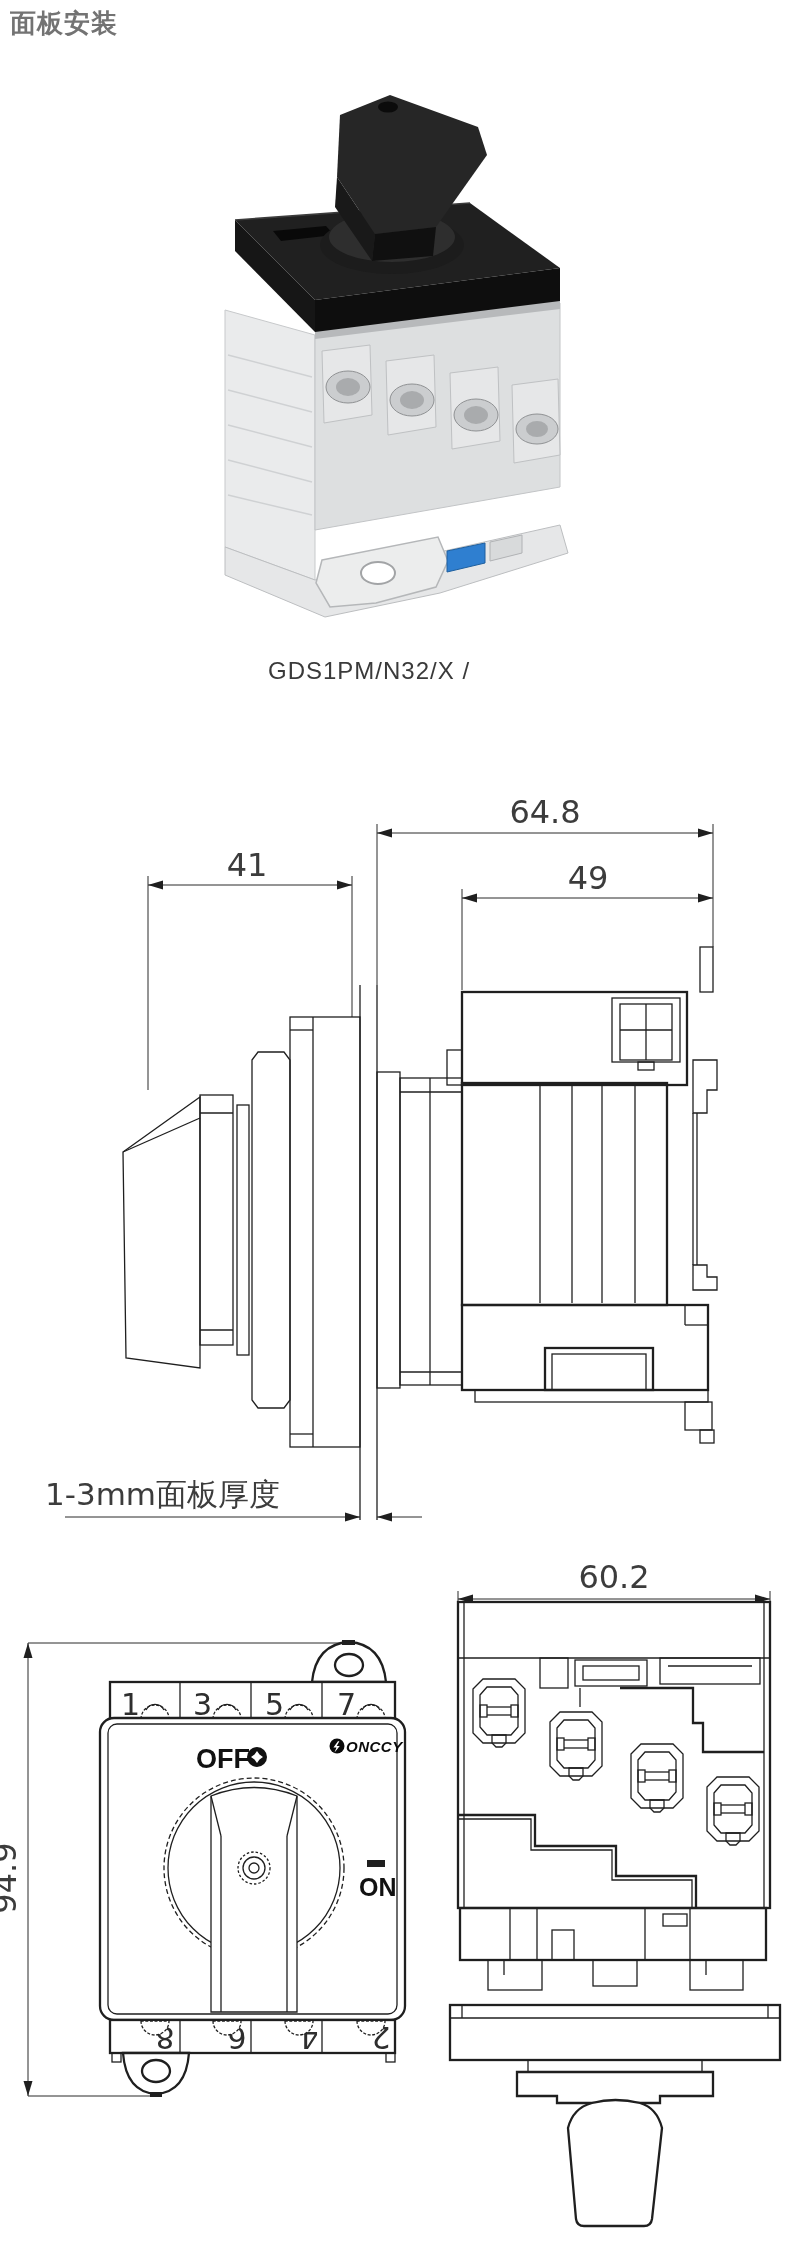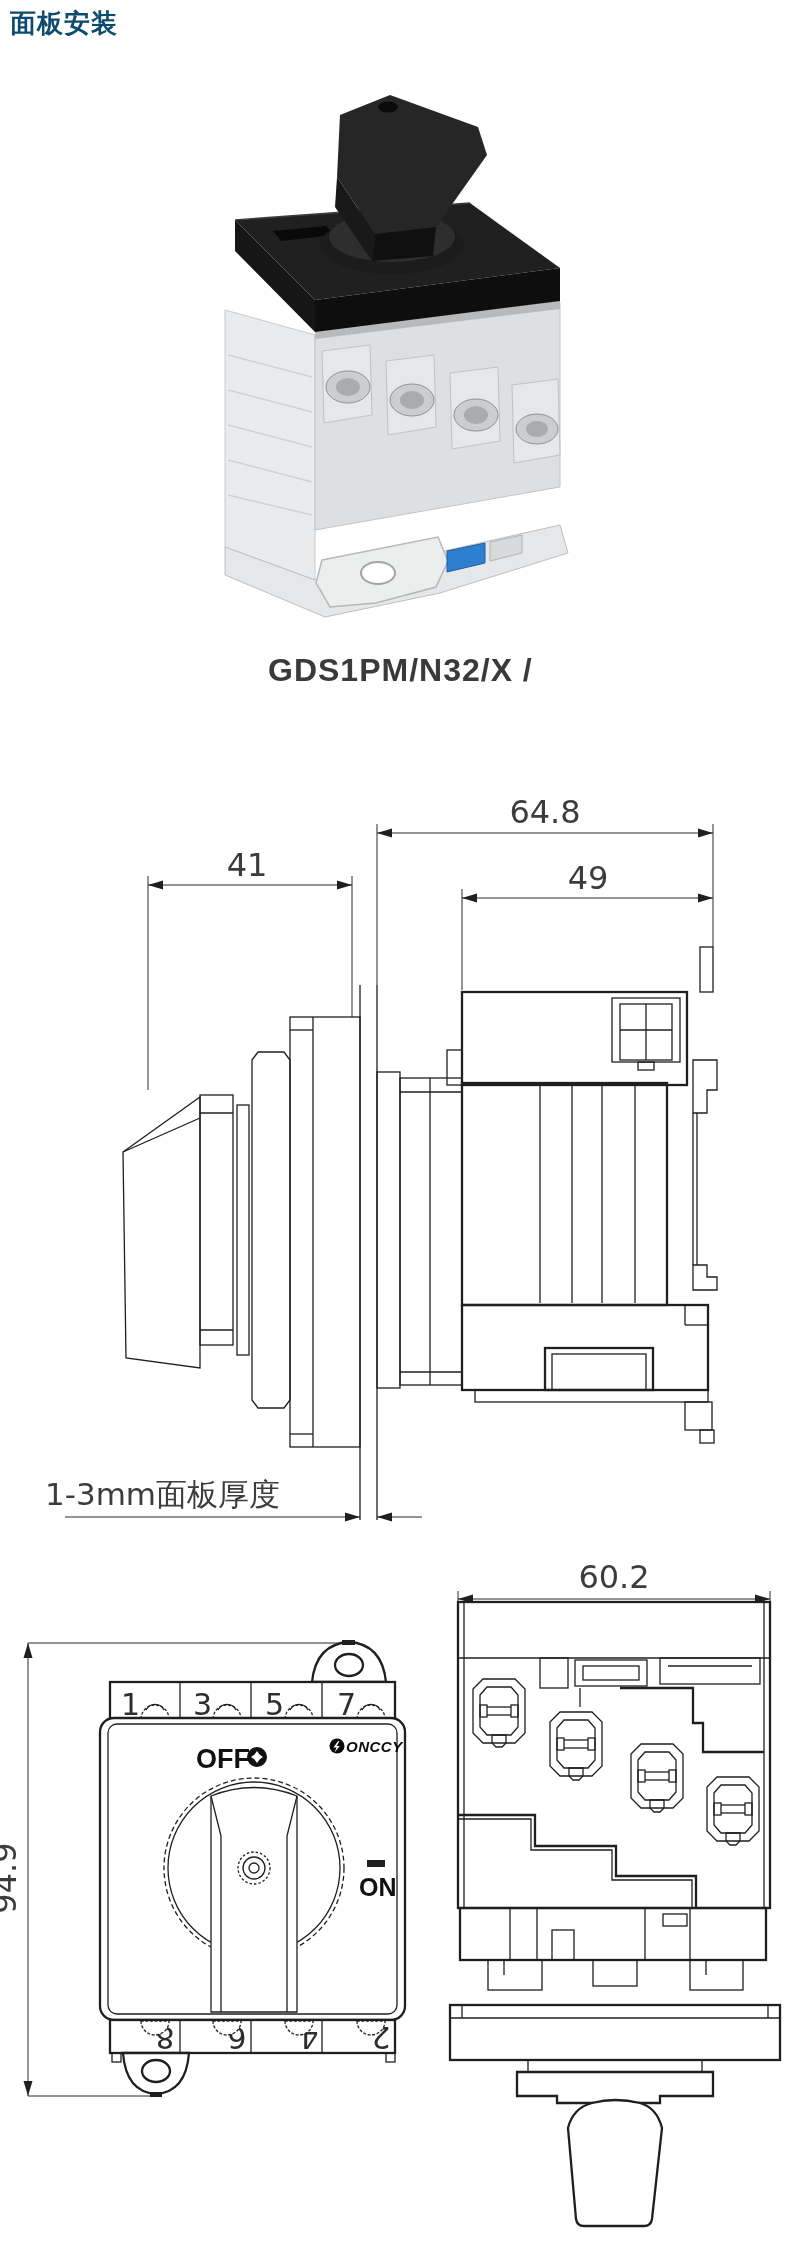--- a/index.html
+++ b/index.html
@@ -1,20 +1,20 @@
 <!DOCTYPE html>
 <html><head>
 <meta charset="utf-8">
 <style>
   html,body{margin:0;padding:0;background:#fff;}
   #page{position:relative;width:790px;height:2250px;background:#ffffff;overflow:hidden;
         font-family:"Liberation Sans",sans-serif;}
   .abs{position:absolute;}
-  #page-title{left:10px;top:6px;font-size:26px;font-weight:600;color:#0c4a6e;letter-spacing:1px;}
-  #model-text{left:268px;top:650px;font-size:32px;font-weight:700;color:#3a3a3a;
+  #page-title{left:10px;top:6px;font-size:26px;font-weight:600;color:#737373;letter-spacing:1px;}
+  #model-text{left:268px;top:650px;font-size:24px;font-weight:400;color:#3a3a3a;
               letter-spacing:1px;line-height:41px;white-space:nowrap;}
   
   .cad{stroke:#1f1f1f;fill:none;stroke-width:1.3;stroke-linejoin:miter;stroke-linecap:butt;}
   .cad2{stroke:#1f1f1f;fill:none;stroke-width:2.3;stroke-linejoin:miter;}
   .cadw{stroke:#1f1f1f;fill:#ffffff;stroke-width:1.3;}
   .cadw2{stroke:#1f1f1f;fill:#ffffff;stroke-width:2.3;}
   .dim{stroke:#2a2a2a;fill:none;stroke-width:1;}
   .arw{fill:#1f1f1f;stroke:none;}
   .dimtxt{font-family:"DejaVu Sans",sans-serif;font-size:32px;fill:#3c3c3c;}
   .dimtxt-s{font-family:"DejaVu Sans",sans-serif;font-size:31px;fill:#3c3c3c;}

